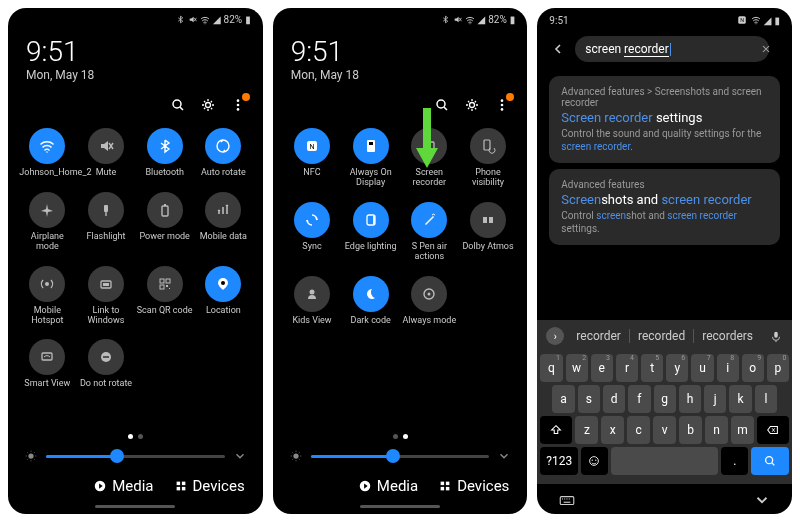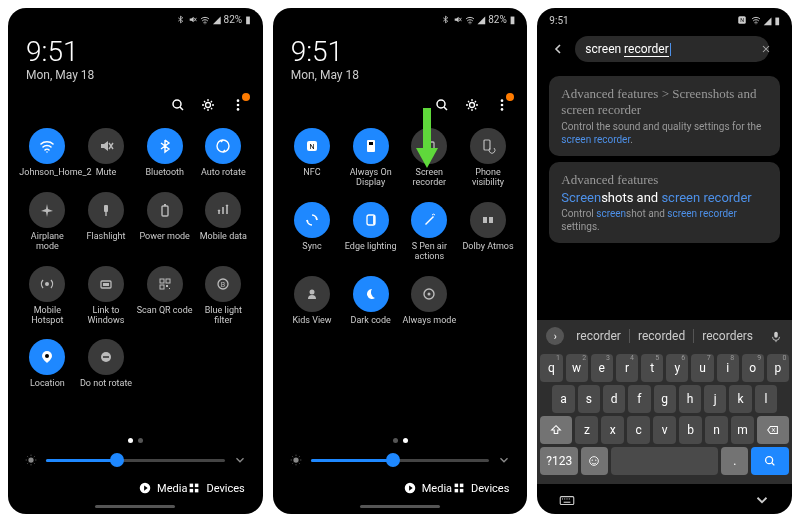--- a/index.html
+++ b/index.html
@@ -18,42 +18,42 @@
   .tile-circle.on { background:#1e88ff; }
   .tile-circle.off { background:#3a3a3a; }
   .tile-label { font-size:9px; color:#ccc; text-align:center; line-height:1.1; max-width:56px; }
   .pager { display:flex; justify-content:center; gap:5px; padding:4px 0; }
   .dot { width:5px; height:5px; border-radius:50%; background:#555; }
   .dot.active { background:#fff; }
   .slider-row { display:flex; align-items:center; gap:8px; padding:6px 16px; }
   .slider { flex:1; height:3px; background:#444; position:relative; border-radius:2px; }
   .slider-fill { position:absolute; left:0; top:0; height:100%; background:#1e88ff; border-radius:2px; }
   .slider-thumb { position:absolute; top:50%; transform:translate(-50%,-50%); width:14px; height:14px; background:#1e88ff; border-radius:50%; }
-  .bottom-row { display:flex; justify-content:flex-end; padding:8px 18px 6px; font-size:11px; }
+  .bottom-row { display:flex; justify-content:flex-end; gap:20px; padding:8px 18px 6px; font-size:15px; }
   .bottom-btn { display:flex; align-items:center; gap:5px; cursor:pointer; }
   .homebar { width:80px; height:3px; background:#555; border-radius:2px; margin:4px auto 6px; }
   .arrow { position:absolute; top:95px; left:50%; transform:translateX(12px); z-index:5; }
   
   .search-bar { display:flex; align-items:center; gap:8px; padding:8px 12px; }
   .search-input { flex:1; background:#2a2a2a; border:none; border-radius:16px; padding:6px 28px 6px 10px; color:#fff; font-size:12px; position:relative; }
   .search-wrap { flex:1; position:relative; }
   .search-wrap .x { position:absolute; right:8px; top:50%; transform:translateY(-50%); color:#aaa; font-size:12px; cursor:pointer; }
   .result { background:#2a2a2a; margin:6px 12px; border-radius:10px; padding:10px 12px; font-size:11px; }
-  .result .path { color:#999; font-size:13px; margin-bottom:2px;font-family:Liberation Serif, serif; }
+  .result .path { color:#999; font-size:10px; margin-bottom:2px; }
   .result .title { font-size:13px; margin-bottom:2px; }
   .result .desc { color:#999; font-size:10px; line-height:1.3; }
   .hl { color:#4d90e8; }
   .kb { background:#2e2e2e; padding:4px 3px 6px; margin-top:auto; }
   .sugg { display:flex; align-items:center; padding:3px 6px 6px; gap:4px; }
   .sugg-chev { width:18px; height:18px; background:#555; border-radius:50%; display:flex; align-items:center; justify-content:center; font-size:10px; cursor:pointer; }
   .sugg-w { color:#ccc; font-size:12px; padding:0 8px; border-right:1px solid #555; cursor:pointer; }
   .sugg-w:last-of-type { border:none; }
   .krow { display:flex; gap:3px; margin:3px 0; justify-content:center; }
   .key { background:#4a4a4a; color:#fff; flex:1; height:28px; border-radius:4px; display:flex; align-items:center; justify-content:center; font-size:12px; cursor:pointer; min-width:20px; }
-  .key.dark { background:#737373; }
+  .key.dark { background:#000000; }
   .key.wide { flex:1.4; }
   .key.space { flex:4; }
   .key.blue { background:#1e88ff; }
   .navbar { display:flex; justify-content:space-between; padding:6px 18px 4px; }
   .nav-ic { width:24px; height:20px; display:flex; align-items:center; justify-content:center; cursor:pointer; }
   svg { display:block; }
 </style>
 </head>
 <body>
 
@@ -347,34 +347,34 @@
     </div>
       <div class="tile">
       <div class="tile-circle off">
           <svg width="16" height="16" viewBox="0 0 16 16" color="#bbb">
             <use href="#i-qr"></use>
           </svg>
         </div>
       <div class="tile-label">Scan QR code</div>
     </div>
       <div class="tile">
-      <div class="tile-circle off">
-          <svg width="16" height="16" viewBox="0 0 16 16" color="#bbb">
-            <use href="#i-bluelight"></use>
-          </svg>
-        </div>
-      <div class="tile-label">Blue light filter</div>
-    </div>
-      <div class="tile">
       <div class="tile-circle on">
           <svg width="16" height="16" viewBox="0 0 16 16" color="#fff">
             <use href="#i-loc"></use>
           </svg>
         </div>
       <div class="tile-label">Location</div>
+    </div>
+      <div class="tile">
+      <div class="tile-circle off">
+          <svg width="16" height="16" viewBox="0 0 16 16" color="#bbb">
+            <use href="#i-smartview"></use>
+          </svg>
+        </div>
+      <div class="tile-label">Smart View</div>
     </div>
       <div class="tile">
       <div class="tile-circle off">
           <svg width="16" height="16" viewBox="0 0 16 16" color="#bbb">
             <use href="#i-dnd"></use>
           </svg>
         </div>
       <div class="tile-label">Do not rotate</div>
     </div>
     </div>
@@ -595,20 +595,21 @@
       <span class="x">
           <svg width="12" height="12" viewBox="0 0 16 16" color="#aaa">
             <use href="#i-x"></use>
           </svg>
         </span>
     <div style="position: absolute; left: 10px; top: 6px; font-size: 12px; pointer-events: none; color: transparent;">screen <span style="border-bottom:1px solid #fff;color:transparent">recorder</span><span style="border-left:1px solid #4d90e8;margin-left:1px;display:inline-block;height:13px;vertical-align:middle"></span></div></div>
   </div>
   <div id="results">
       <div class="result">
         <div class="path">Advanced features &gt; Screenshots and screen recorder</div>
+  <div class="title"><span class="hl">Screen recorder</span> settings</div>
   <div class="desc">Control the sound and quality settings for the <span class="hl">screen recorder</span>.</div>
       </div>
       <div class="result">
         <div class="path">Advanced features</div>
   <div class="title"><span class="hl">Screen</span>shots and <span class="hl">screen recorder</span></div>
   <div class="desc">Control <span class="hl">screen</span>shot and <span class="hl">screen recorder</span> settings.</div>
       </div>
     </div>
   <div class="kb">
     <div class="sugg">

